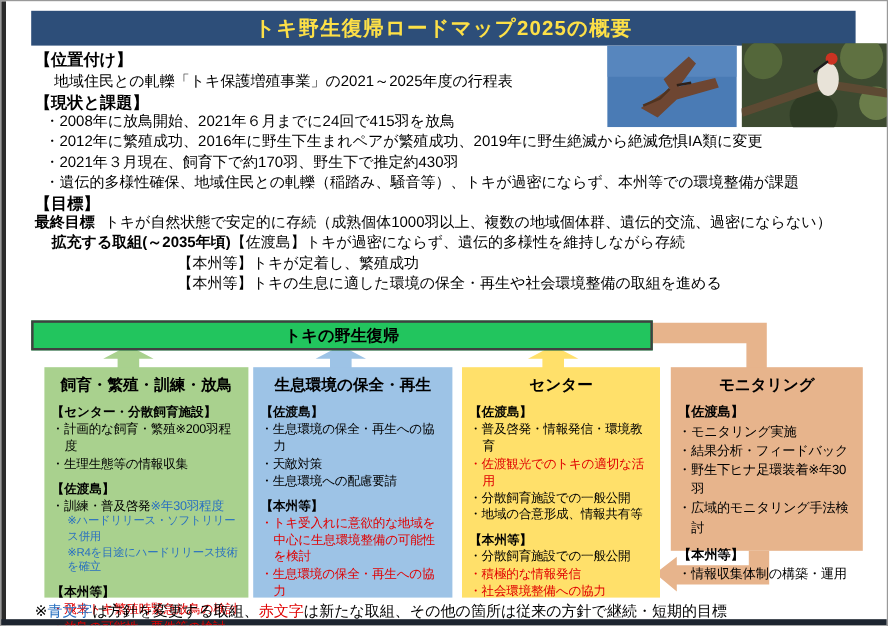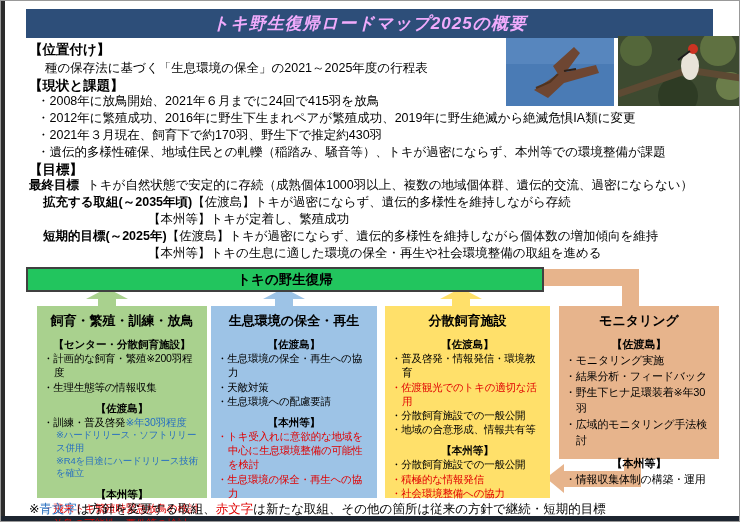--- a/index.html
+++ b/index.html
@@ -31,39 +31,39 @@
 
   .overlay{position:absolute;left:0;top:0;pointer-events:none;}
 
   .col{position:absolute;top:305px;box-sizing:border-box;padding:4px 6px 3px;margin-left:11px;}
   #col-breeding{left:25px;width:170px;height:192px;}
   #col-habitat{left:199px;width:166px;height:192px;}
   #col-awareness{left:373px;width:165px;height:192px;}
   #col-monitoring{left:547px;width:160px;height:153px;}
   .col-title{text-align:center;font-weight:bold;font-size:13px;margin:2px 0 7px;}
   .col-group{margin-bottom:7px;}
-  .col-ghead{font-size:10.5px;font-weight:bold;line-height:1.35;text-align:center;}
+  .col-ghead{font-size:10.5px;font-weight:bold;line-height:1.35;}
   .col-item{font-size:10.5px;line-height:1.35;letter-spacing:-0.2px;
             text-indent:-11px;padding-left:11px;}
   .col-item.sub{font-size:9.5px;text-indent:0;padding-left:13px;}
   #col-monitoring .col-item{font-size:11px;line-height:1.45;}
   #col-monitoring .col-ghead{font-size:11px;line-height:1.45;}
   .c-red{color:#e00000;}
   .c-blue{color:#2970c0;}
 
   .legend{position:absolute;left:28px;top:500px;font-size:12.5px;white-space:nowrap;}
 </style>
 </head>
 <body>
 
 <div class="page">
   <div class="edge-left"></div>
   <div class="edge-bottom"></div>
 
-  <div class="header" style="background: rgb(45, 78, 121); color: #f0abfc; font-style: italic;">
+  <div class="header" style="background: rgb(45, 78, 121); color: #fde047;">
     <span>トキ野生復帰ロードマップ2025の概要</span>
   </div>
 
   <div class="photo" style="left:505px;top:37px;width:108px;height:68px;">
     <svg width="108" height="68">
       <rect width="108" height="68" fill="#4a7bb5"></rect>
       <rect width="108" height="26" fill="#5d8cc2" opacity="0.7"></rect>
       <path d="M28 52 L52 36 L47 28 L68 9 L74 15 L60 34 L90 27 L93 35 L58 45 L42 60 Z" fill="#6e4632"></path>
       <path d="M52 36 L44 44 L30 50" stroke="#50331f" stroke-width="2" fill="none"></path>
       <path d="M58 33 L70 31" stroke="#2e2018" stroke-width="2" fill="none"></path>
@@ -77,39 +77,38 @@
       <circle cx="60" cy="60" r="20" fill="#2c3a24" opacity="0.9"></circle>
       <circle cx="112" cy="50" r="14" fill="#8aa05c" opacity="0.6"></circle>
       <path d="M0 58 L70 34 L123 42" stroke="#5d4a33" stroke-width="7" fill="none"></path>
       <ellipse cx="72" cy="30" rx="9" ry="14" fill="#e8e3d8"></ellipse>
       <circle cx="75" cy="13" r="5" fill="#cc3322"></circle>
       <path d="M72 15 L60 24" stroke="#1e1e1e" stroke-width="2" fill="none"></path>
     </svg>
   </div>
 
   <div class="sec-h" style="left:28px;top:40px;">【位置付け】</div>
-  <div class="body-line" style="left:44px;top:59px;">種の保存法に基づく「生息環境の保全」の2021～2025年度の行程表</div>
+  <div class="body-line" style="left:44px;top:59px;">地域住民との軋轢「トキ保護増殖事業」の2021～2025年度の行程表</div>
 
   <div class="sec-h" style="left:28px;top:76px;">【現状と課題】</div>
   <div class="bullets">
       <div>・2008年に放鳥開始、2021年６月までに24回で415羽を放鳥</div>
       <div>・2012年に繁殖成功、2016年に野生下生まれペアが繁殖成功、2019年に野生絶滅から絶滅危惧IA類に変更</div>
       <div>・2021年３月現在、飼育下で約170羽、野生下で推定約430羽</div>
       <div>・遺伝的多様性確保、地域住民との軋轢（稲踏み、騒音等）、トキが過密にならず、本州等での環境整備が課題</div>
     </div>
 
   <div class="sec-h" style="left:28px;top:160px;">【目標】</div>
   <div class="goals">
     <div class="goal-final">
       <span class="lbl-final">最終目標</span><span>トキが自然状態で安定的に存続（成熟個体1000羽以上、複数の地域個体群、遺伝的交流、過密にならない）</span>
     </div>
     <div>
         <div class="goal-row"><span class="lbl">拡充する取組(～2035年頃)</span><span>【佐渡島】トキが過密にならず、遺伝的多様性を維持しながら存続</span></div>
         <div class="goal-row"><span class="lbl"></span><span>【本州等】トキが定着し、繁殖成功</span></div>
-        <div class="goal-row"><span class="lbl">短期的目標(～2025年)</span><span>【佐渡島】トキが過密にならず、遺伝的多様性を維持しながら個体数の増加傾向を維持</span></div>
         <div class="goal-row"><span class="lbl"></span><span>【本州等】トキの生息に適した環境の保全・再生や社会環境整備の取組を進める</span></div>
       </div>
   </div>
 
   <svg class="overlay" width="740" height="522">
     <polygon points="97,306 97,298 85,298 106,287 127,298 115,298 115,306" fill="#a9d18e"></polygon>
     <polygon points="274,306 274,298 262,298 283,287 304,298 292,298 292,306" fill="#9dc3e6"></polygon>
     <polygon points="451,306 451,298 439,298 460,287 481,298 469,298 469,306" fill="#ffe06a"></polygon>
     <polygon points="543,268 638,268 638,306 621,306 621,285 543,285" fill="#e7b48c"></polygon>
     <polygon points="623,458 640,458 640,486 563,486 563,492 545,477 563,463 563,470 623,470" fill="#e7b48c"></polygon>
@@ -146,21 +145,21 @@
         <div class="col-item"><span>・天敵対策</span></div>
         <div class="col-item"><span>・生息環境への配慮要請</span></div>
       </div>
       <div class="col-group">
         <div class="col-ghead">【本州等】</div>
         <div class="col-item"><span class="c-red">・トキ受入れに意欲的な地域を中心に生息環境整備の可能性を検討</span></div>
         <div class="col-item"><span class="c-red">・生息環境の保全・再生への協力</span></div>
       </div>
     </div>
   <div class="col" id="col-awareness" style="background-color: rgb(255, 224, 106);">
-    <div class="col-title">分散飼育施設</div>
+    <div class="col-title">センター</div>
   <div class="col-group">
         <div class="col-ghead">【佐渡島】</div>
         <div class="col-item"><span>・普及啓発・情報発信・環境教育</span></div>
         <div class="col-item"><span class="c-red">・佐渡観光でのトキの適切な活用</span></div>
         <div class="col-item"><span>・分散飼育施設での一般公開</span></div>
         <div class="col-item"><span>・地域の合意形成、情報共有等</span></div>
       </div>
       <div class="col-group">
         <div class="col-ghead">【本州等】</div>
         <div class="col-item"><span>・分散飼育施設での一般公開</span></div>

